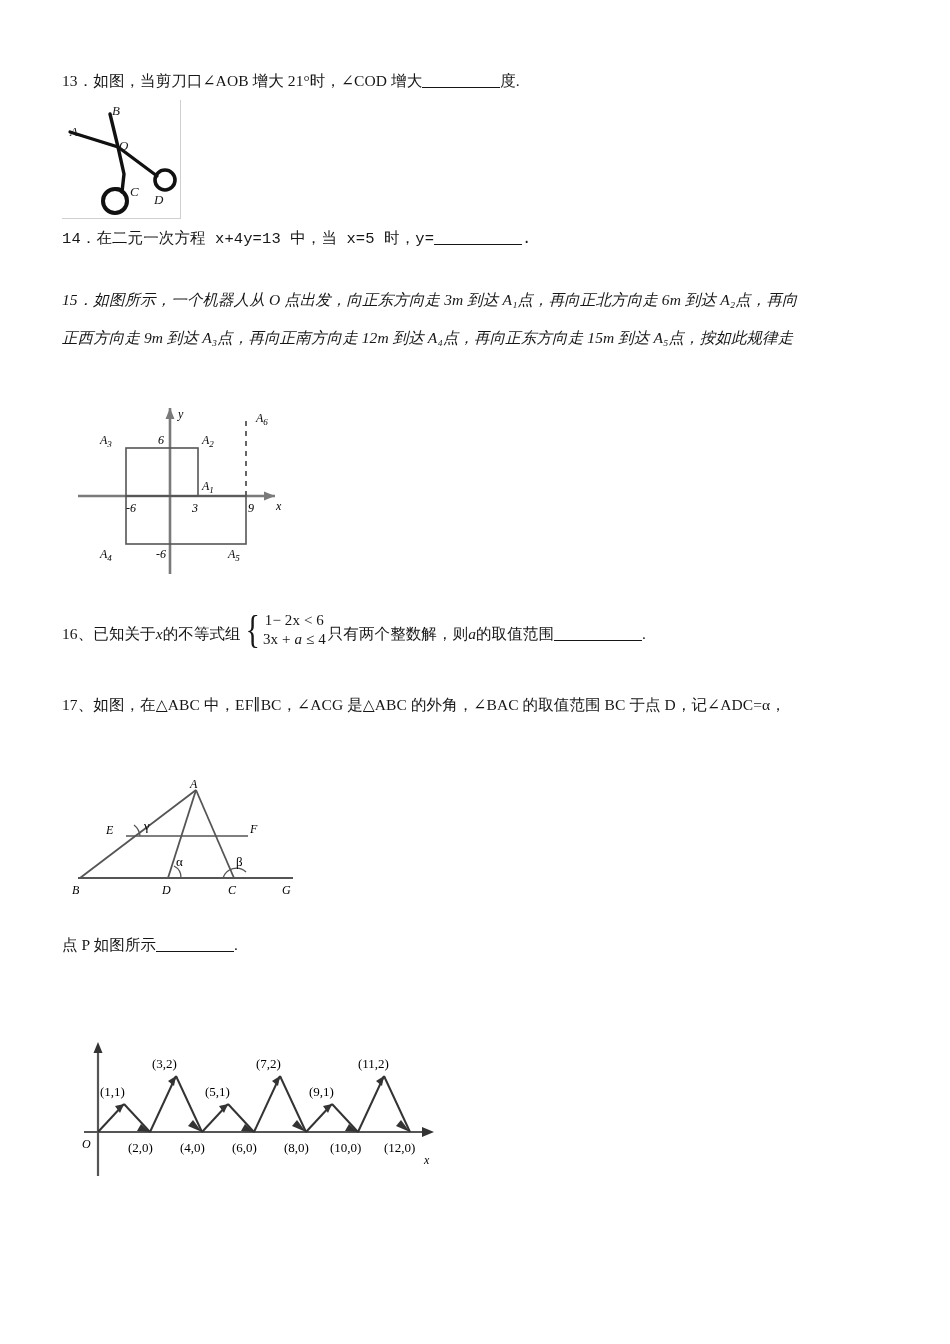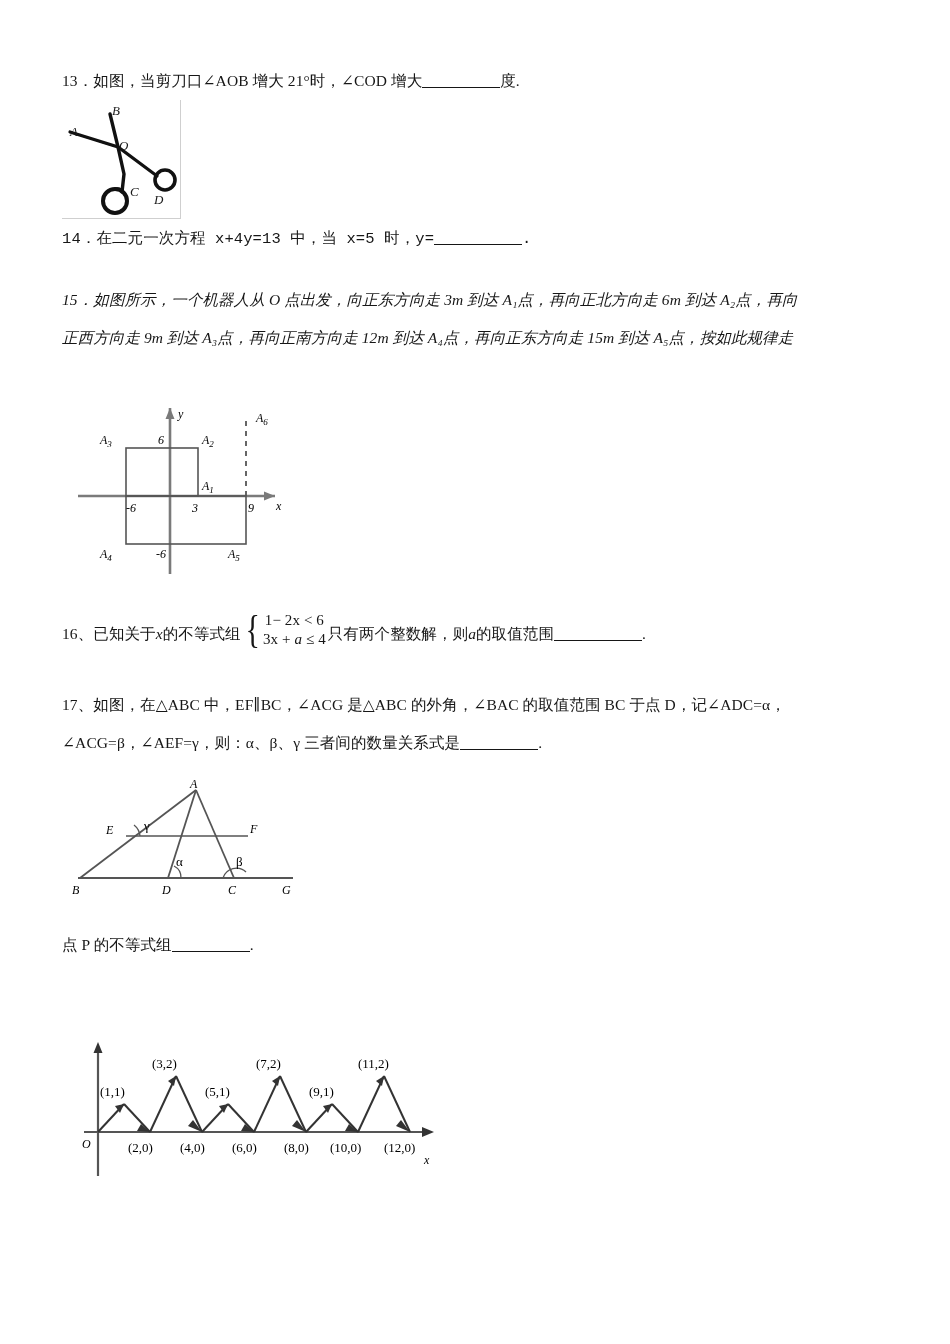--- a/index.html
+++ b/index.html
@@ -187,23 +187,20 @@
               <span style="display:block;"><span>3x + </span><span class="it">a</span><span> ≤ 4</span></span>
             </span>
           </span></span><span>只有两个整数解，则</span><span style="font-style:italic;">a</span><span>的取值范围</span><span class="blank long"></span><span>.</span>
     </div>
   </div>
 
   <div class="q" style="top:686px;">
     <div class="qtext">
       <span class="num">17、</span><span>如图，在△ABC 中，EF∥BC，∠ACG 是△ABC 的外角，∠BAC 的取值范围 BC 于点 D，记∠ADC=α，</span>
     </div>
-    <div class="qtext">
-      <span>∠ACG=β，∠AEF=γ，则：α、β、γ 三者间的数量关系式是</span><span class="blank"></span><span>.</span>
-    </div>
   </div>
 
   <div class="fig" style="top:778px; left:68px;">
     <svg width="240" height="120" viewBox="0 0 240 120">
 
       <line x1="10" y1="100" x2="225" y2="100" stroke="#555" stroke-width="1.8"></line>
 
       <line x1="128" y1="12" x2="12" y2="100" stroke="#555" stroke-width="1.8"></line>
 
       <line x1="128" y1="12" x2="166" y2="100" stroke="#555" stroke-width="1.8"></line>
@@ -227,21 +224,21 @@
       <text class="axlbl" x="214" y="116" font-size="13">G</text>
 
       <text x="76" y="52" font-size="13" font-family="Liberation Serif, serif">γ</text>
       <text x="108" y="88" font-size="13" font-family="Liberation Serif, serif">α</text>
       <text x="168" y="88" font-size="13" font-family="Liberation Serif, serif">β</text>
     </svg>
   </div>
 
   <div class="q" style="top:926px;">
     <div class="qtext">
-      <span>点 P 的不等式组</span><span class="blank"></span><span>.</span>
+      <span>点 P 如图所示</span><span class="blank"></span><span>.</span>
     </div>
   </div>
 
   <div class="fig" style="top:1040px; left:72px;">
     <svg width="380" height="140" viewBox="0 0 380 140">
 
       <line x1="26" y1="136" x2="26" y2="6" stroke="#555" stroke-width="2.2"></line>
       <polygon points="26,2 21.5,13 30.5,13" fill="#333"></polygon>
 
       <line x1="12" y1="92" x2="358" y2="92" stroke="#555" stroke-width="2.2"></line>

